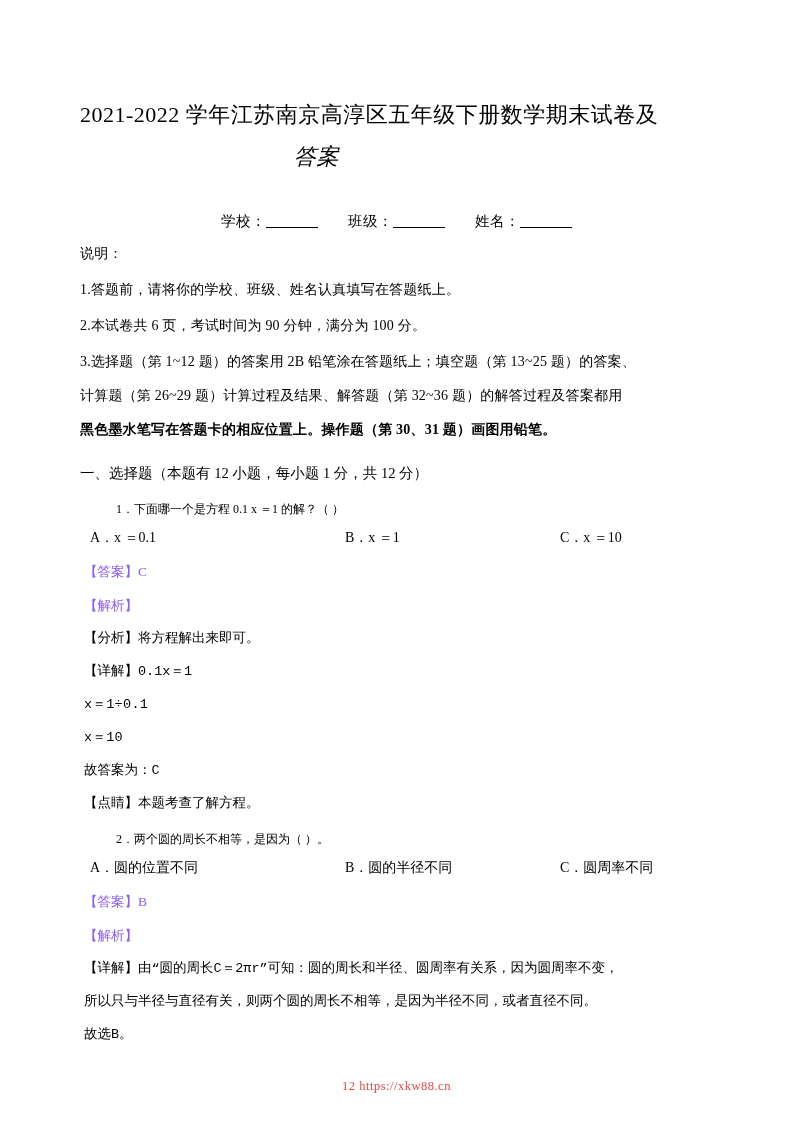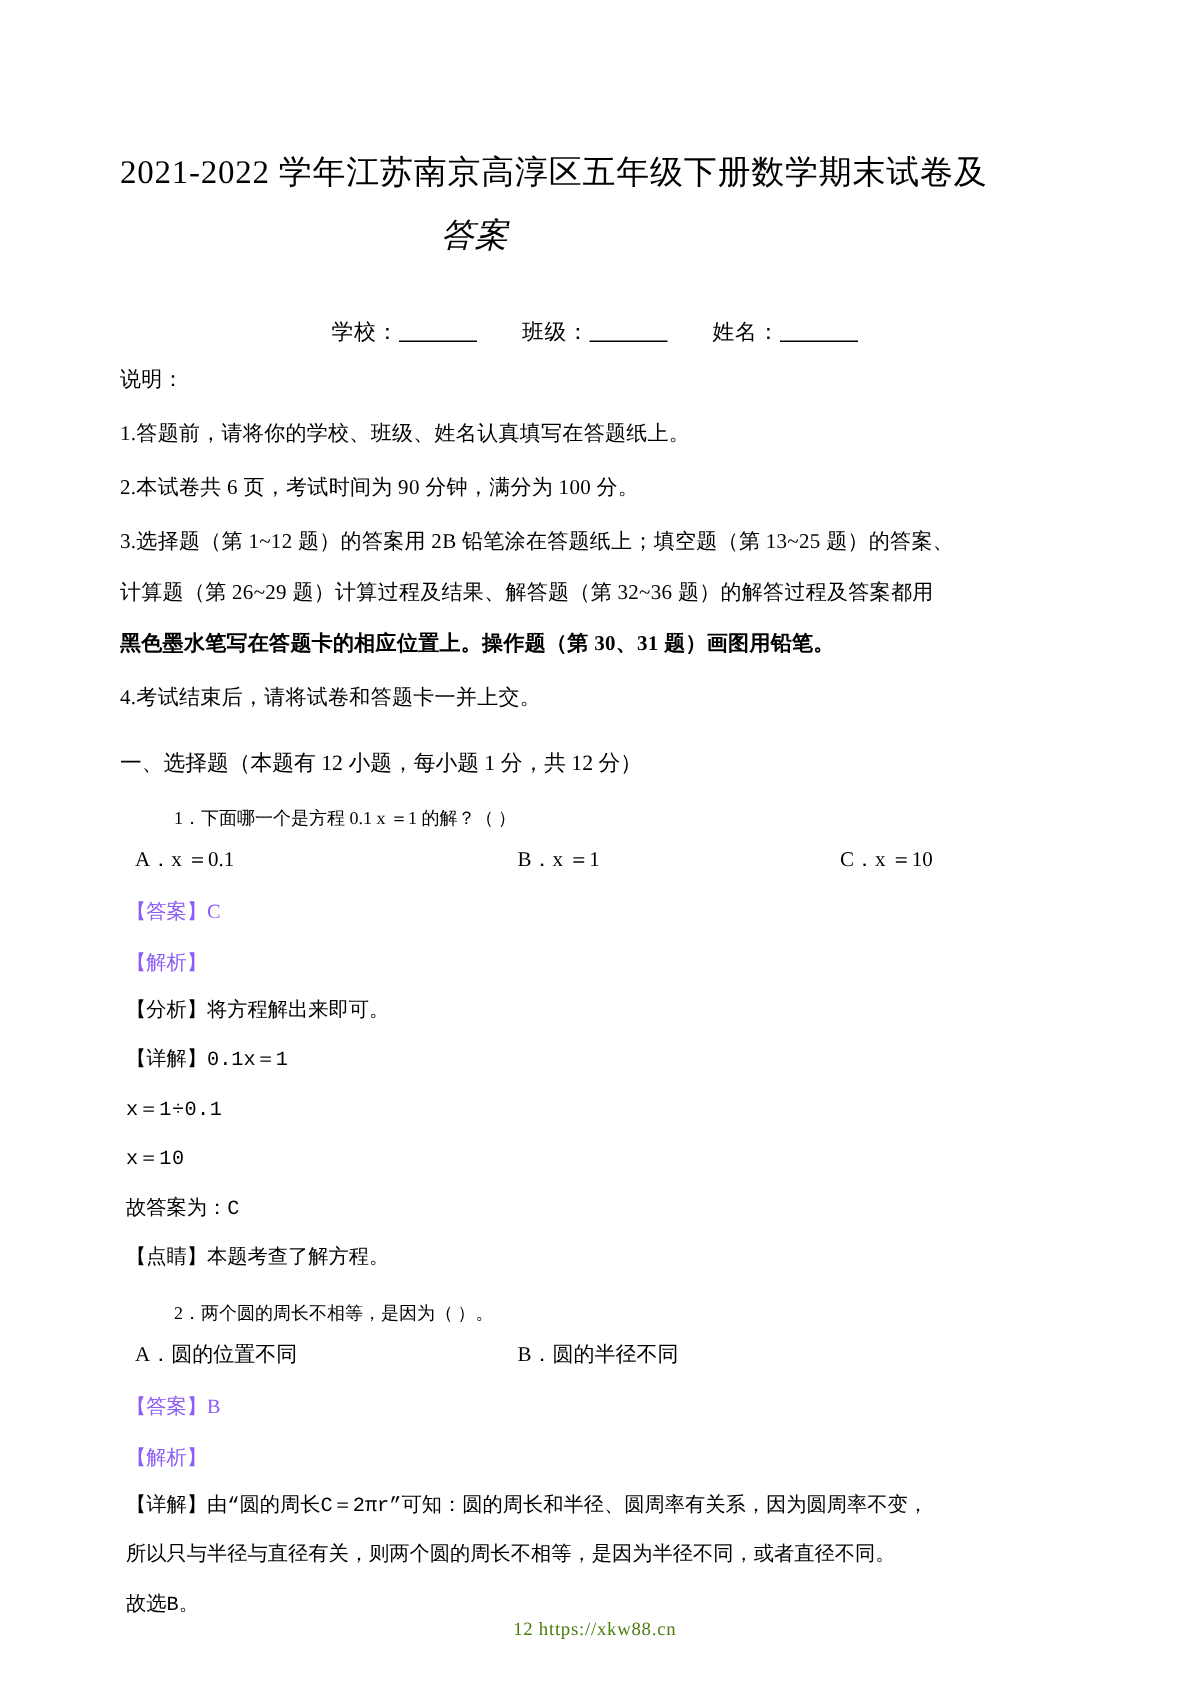--- a/index.html
+++ b/index.html
@@ -97,21 +97,21 @@
     font-family: Liberation Mono, monospace;
   }
   .mono-ish { letter-spacing: 0.3px; }
   .footer {
     position: absolute;
     left: 0;
     right: 0;
     bottom: 28px;
     text-align: center;
     font-size: 12.5px;
-    color: #4d7c0f;
+    color: #ef4444;
     letter-spacing: 0.5px;
   }
 </style>
 </head>
 <body>
 
 <div class="page">
 
   <h1 class="doc-title">
     <span>2021-2022 学年江苏南京高淳区五年级下册数学期末试卷及</span>
@@ -121,21 +121,20 @@
   <div class="fill-row">
     <span class="lbl">学校：</span><span class="gap"></span><span class="lbl">班级：</span><span class="gap"></span><span class="lbl">姓名：</span><span class="gap"></span>
   </div>
 
   <p class="body">说明：</p>
   <p class="body">1.答题前，请将你的学校、班级、姓名认真填写在答题纸上。</p>
   <p class="body">2.本试卷共 6 页，考试时间为 90 分钟，满分为 100 分。</p>
   <p class="body">3.选择题（第 1~12 题）的答案用 2B 铅笔涂在答题纸上；填空题（第 13~25 题）的答案、</p>
   <p class="body tight">计算题（第 26~29 题）计算过程及结果、解答题（第 32~36 题）的解答过程及答案都用</p>
   <p class="body tight bold">黑色墨水笔写在答题卡的相应位置上。操作题（第 30、31 题）画图用铅笔。</p>
-  <p class="body">4.考试结束后，请将试卷和答题卡一并上交。</p>
 
   <div class="sec-head">一、选择题（本题有 12 小题，每小题 1 分，共 12 分）</div>
 
   <div class="q-line">1．下面哪一个是方程 0.1 x ＝1 的解？（      ）</div>
   <div class="options">
     <span class="opt opt-a">A．x ＝0.1</span>
     <span class="opt opt-b">B．x ＝1</span>
     <span class="opt opt-c">C．x ＝10</span>
   </div>
   <div class="ans">【答案】C</div>
@@ -144,20 +143,21 @@
   <div class="exp">【详解】0.1x＝1</div>
   <div class="exp mono-ish">x＝1÷0.1</div>
   <div class="exp mono-ish">x＝10</div>
   <div class="exp">故答案为：C</div>
   <div class="exp">【点睛】本题考查了解方程。</div>
 
   <div class="q-line">2．两个圆的周长不相等，是因为（      ）。</div>
   <div class="options">
     <span class="opt opt-a">A．圆的位置不同</span>
     <span class="opt opt-b">B．圆的半径不同</span>
+    <span class="opt opt-c">C．圆周率不同</span>
   </div>
   <div class="ans">【答案】B</div>
   <div class="ans">【解析】</div>
   <div class="exp">【详解】由“圆的周长C＝2πr”可知：圆的周长和半径、圆周率有关系，因为圆周率不变，</div>
   <div class="exp">所以只与半径与直径有关，则两个圆的周长不相等，是因为半径不同，或者直径不同。</div>
   <div class="exp">故选B。</div>
 
   <div class="footer">12 https://xkw88.cn</div>
 </div>
 

